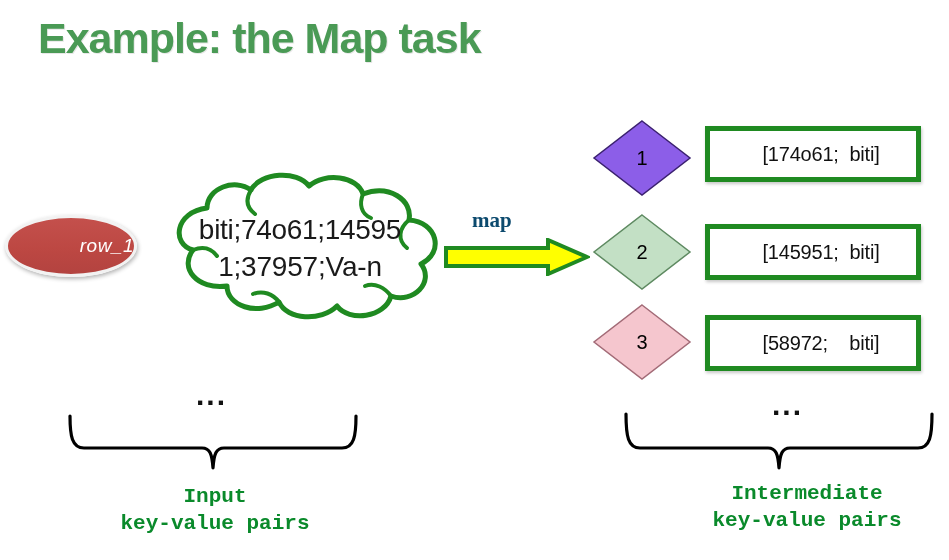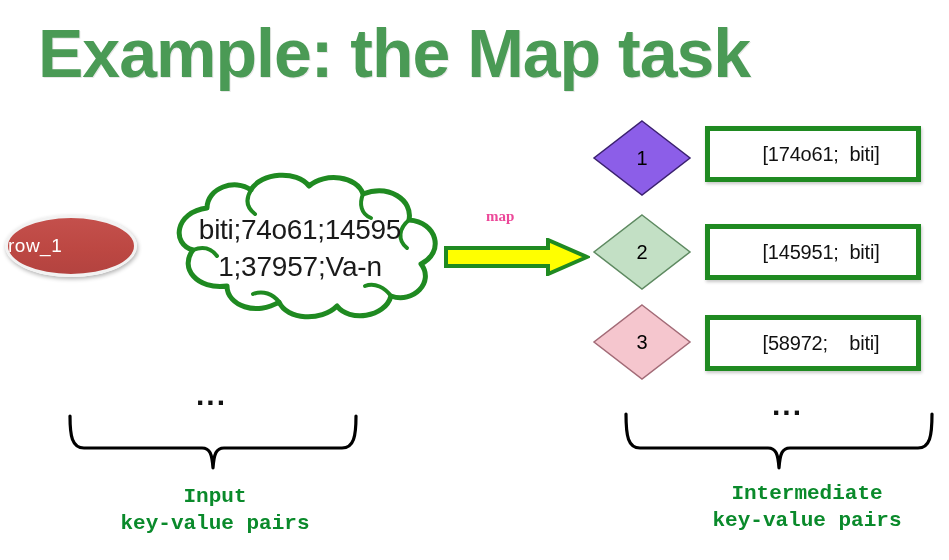--- a/index.html
+++ b/index.html
@@ -17,21 +17,21 @@
     background: #ffffff;
     overflow: hidden;
   }
 
   
   #slide-title {
     position: absolute;
     left: 38px;
     top: 14px;
     font-family: "Liberation Sans", sans-serif;
-    font-size: 68px;
+    font-size: 43px;
     font-weight: bold;
     color: #4A9A55;
     letter-spacing: -1px;
     white-space: nowrap;
     text-shadow: 1px 1px 0 rgba(120,120,120,0.18);
   }
 
   
   #row-oval {
     position: absolute;
@@ -39,21 +39,22 @@
     top: 215px;
     width: 132px;
     height: 62px;
     border-radius: 50%;
     background: linear-gradient(180deg, #C4504C 0%, #BC4742 60%, #B34340 100%);
     border: 3px solid #F2F2F2;
     box-sizing: border-box;
     box-shadow: 1px 2px 4px rgba(0,0,0,0.30);
     display: flex;
     align-items: center;
-    justify-content: flex-start;
+    justify-content: flex-end;
+    font-style: italic;
   }
   #row-oval-label {
     color: #ffffff;
     font-size: 19px;
     font-family: "Liberation Sans", sans-serif;
     letter-spacing: 0.5px;
   }
 
   
   #cloud-wrap {
@@ -74,26 +75,26 @@
     font-size: 28px;
     color: #1a1a1a;
     line-height: 1.32;
     letter-spacing: -0.3px;
   }
   #cloud-text .ln2 { letter-spacing: -0.2px; text-align: right; }
 
   
   #map-label {
     position: absolute;
-    left: 486px;
+    left: 472px;
     top: 208px;
     font-family: "Liberation Serif", serif;
-    font-size: 15px;
-    font-weight: bold;
-    color: #ec4899;
+    font-size: 21px;
+    font-weight: bold;
+    color: #0c4a6e;
   }
   #map-arrow {
     position: absolute;
     left: 444px;
     top: 238px;
   }
 
   
   .diamond {
     position: absolute;

